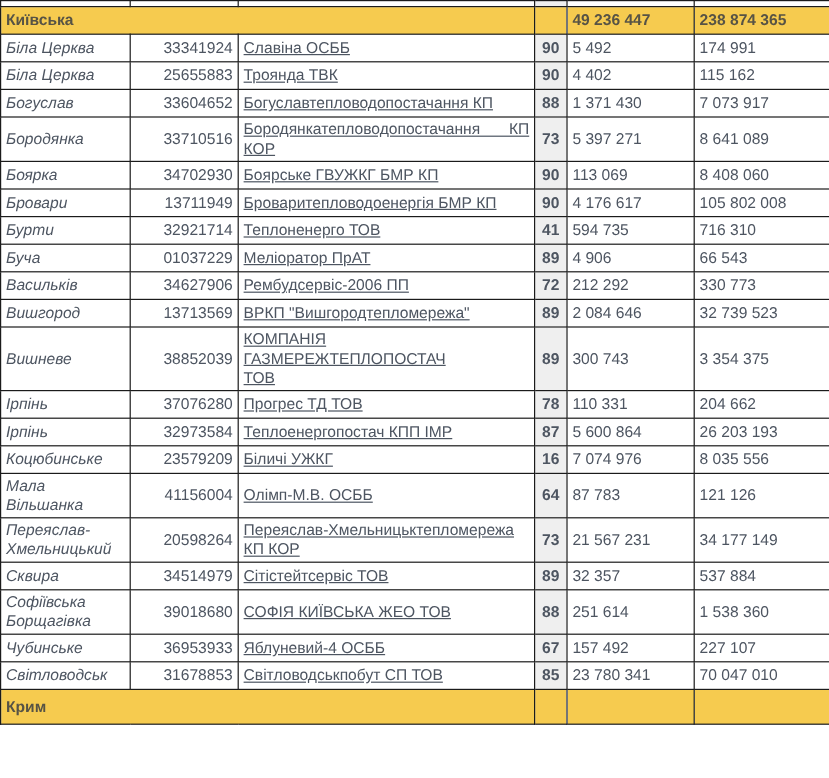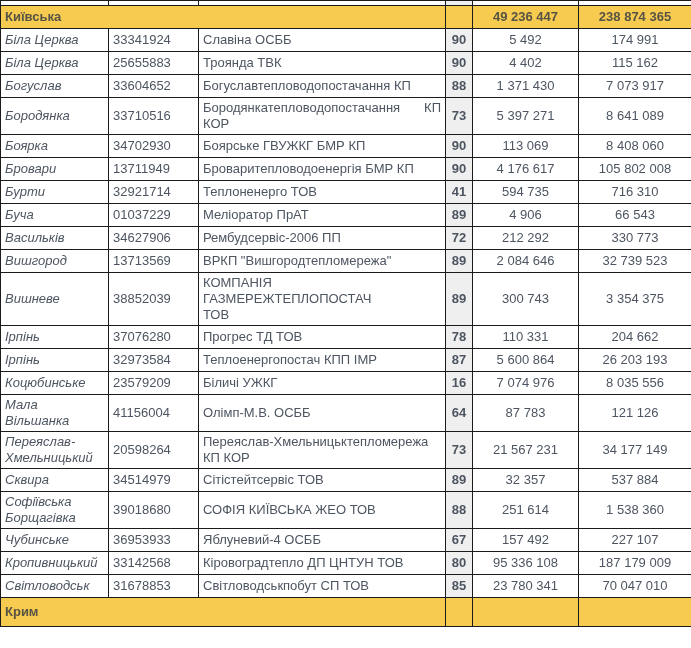--- a/index.html
+++ b/index.html
@@ -31,25 +31,25 @@
     padding: 2px 4px;
     overflow: hidden;
   }
   tr { height: 23px; }
   tr.r-partial { height: 5px; }
   tr.r-partial td { padding: 0; }
   tr:last-child { height: 29px; }
 
   
   .td-city    { text-align: left;  white-space: pre-line; padding-left: 5px; font-style: italic; }
-  .td-code    { text-align: left; }
-  .td-company { text-align: left; white-space: pre-line; padding-left: 5px; }
+  .td-code    { text-align: right; }
+  .td-company { text-align: left; white-space: pre-line; padding-left: 5px; text-decoration: underline; }
   .td-company.justify { text-align: justify; text-align-last: justify; }
   .td-pct     { text-align: center; background: var(--pct-bg, #efefef); padding: 2px 1px; font-weight: bold; }
-  .td-v1, .td-v2 { text-align: center; padding-right: 8px; }
+  .td-v1, .td-v2 { text-align: left; padding-right: 8px; }
 
   
   tr.r-region { background: var(--region-bg, #f6cb4f); padding-left: 27px; }
   tr.r-region td {
     font-weight: bold;
     color: #575345;
   }
   tr.r-region .td-pct { background: transparent; }
   .td-region-label { text-align: left; padding-left: 5px; }
 </style>
@@ -233,28 +233,20 @@
         </tr>
         <tr class="r-company">
           <td class="td-city">Чубинське</td>
           <td class="td-code">36953933</td>
           <td class="td-company">Яблуневий-4 ОСББ</td>
           <td class="td-pct">67</td>
           <td class="td-v1">157 492</td>
           <td class="td-v2">227 107</td>
         </tr>
         <tr class="r-company">
-          <td class="td-city">Кропивницький</td>
-          <td class="td-code">33142568</td>
-          <td class="td-company">Кіровоградтепло ДП ЦНТУН ТОВ</td>
-          <td class="td-pct">80</td>
-          <td class="td-v1">95 336 108</td>
-          <td class="td-v2">187 179 009</td>
-        </tr>
-        <tr class="r-company">
           <td class="td-city">Світловодськ</td>
           <td class="td-code">31678853</td>
           <td class="td-company">Світловодськпобут СП ТОВ</td>
           <td class="td-pct">85</td>
           <td class="td-v1">23 780 341</td>
           <td class="td-v2">70 047 010</td>
         </tr>
         <tr class="r-region">
           <td class="td-region-label" colspan="3">Крим</td>
           <td class="td-pct"></td>

